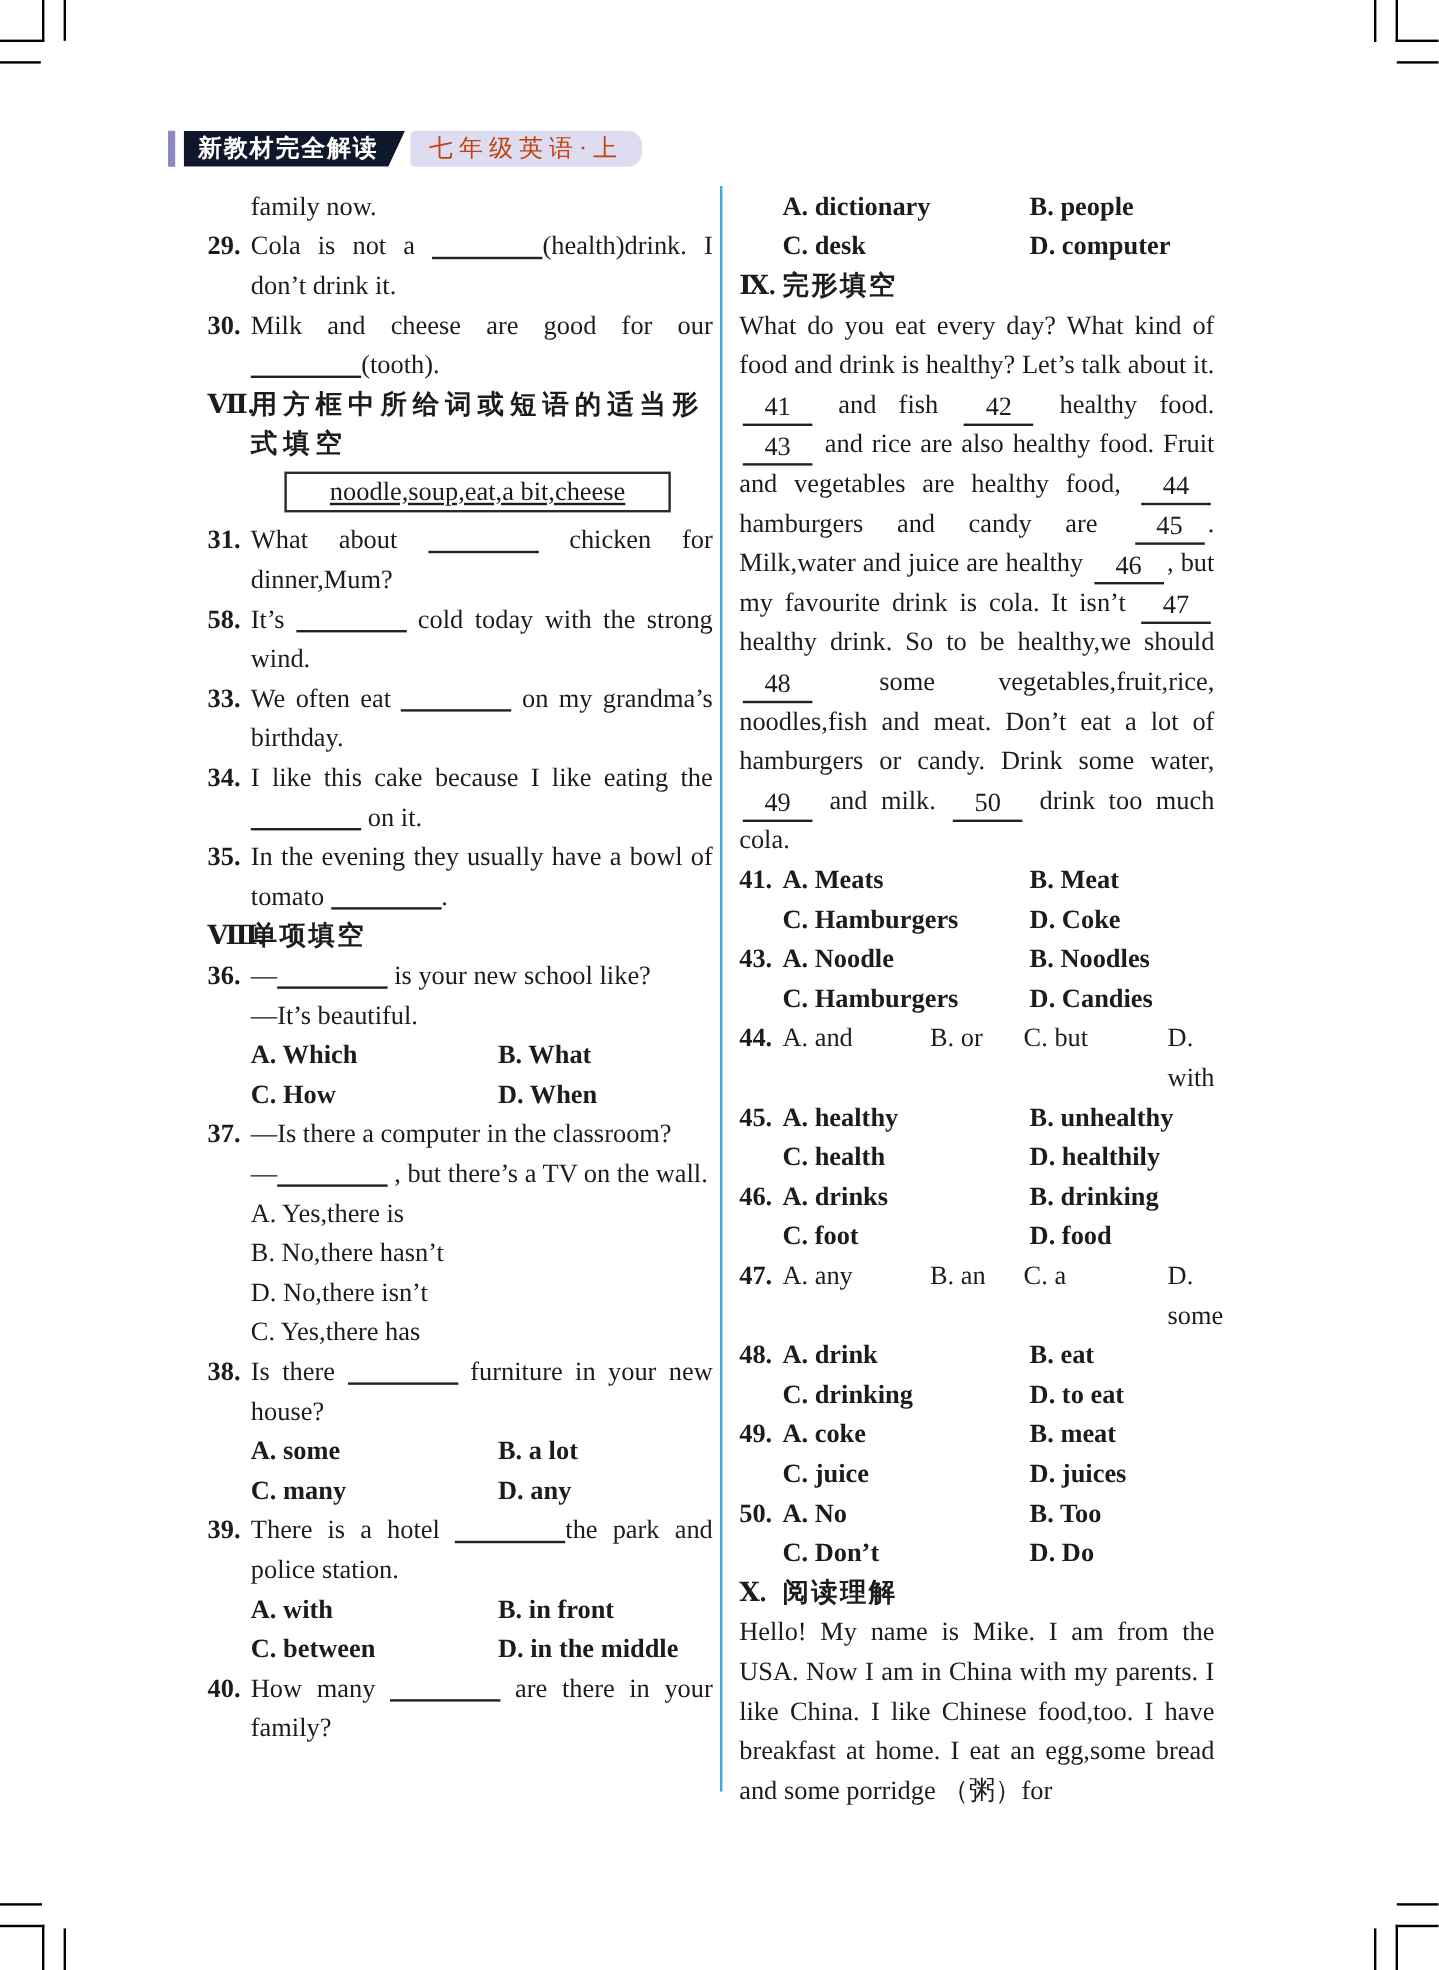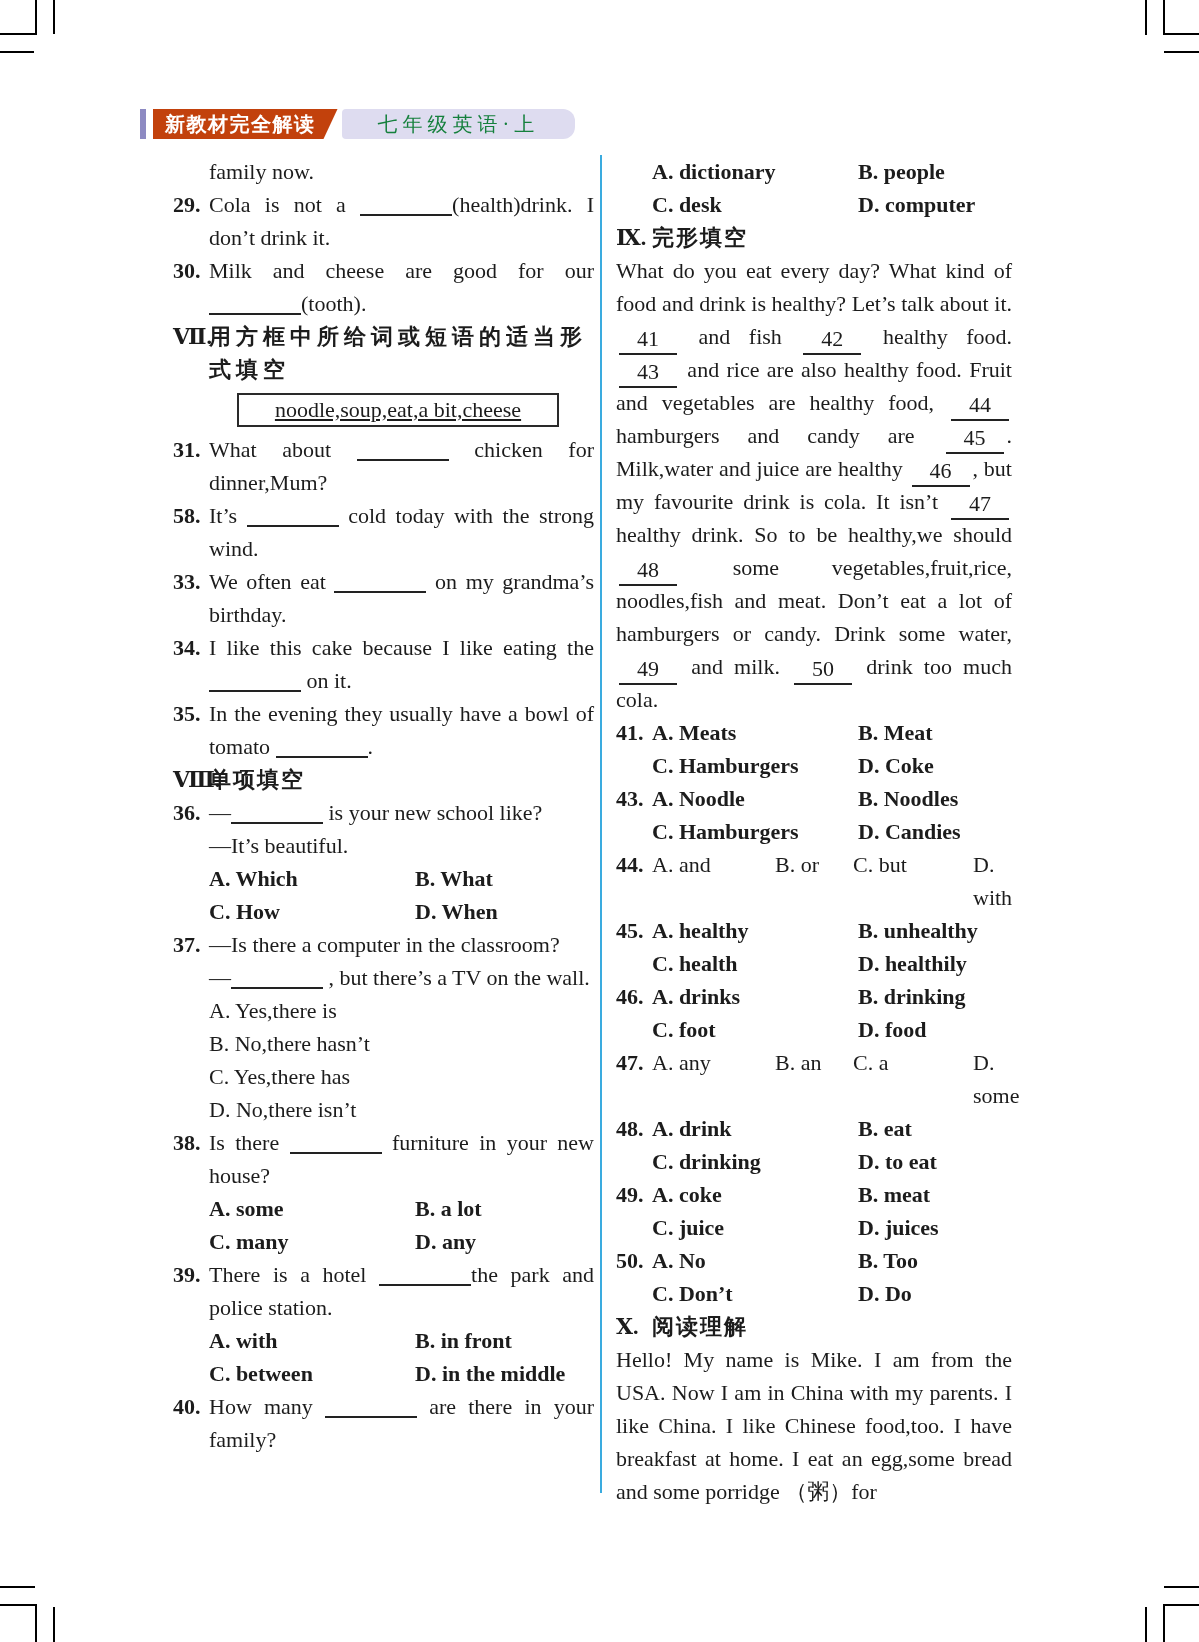--- a/index.html
+++ b/index.html
@@ -9,28 +9,28 @@
     font-size:22px; line-height:33px; color:#1c1c1c;
   }
 
   
   .cm { position:absolute; background:#000; }
 
   
   .header { position:absolute; left:140px; top:109px; height:30px; display:flex; align-items:stretch; }
   .hbar { width:6px; background:#8d8ac2; margin-right:7px; }
   .badge-purple {
-    background:#c2410c; color:#ffffff; display:flex; align-items:center;
+    background:#0f172a; color:#ffffff; display:flex; align-items:center;
     font-family:"Liberation Sans","DejaVu Sans",sans-serif; font-weight:700; font-size:20px;
     letter-spacing:1.5px; padding:0 22px 0 12px; line-height:30px;
     clip-path:polygon(0 0, 100% 0, calc(100% - 14px) 100%, 0 100%);
   }
   .badge-lav {
-    background:#dedcf0; color:#15803d; display:flex; align-items:center; margin-left:4px;
-    border-radius:4px 12px 12px 4px; padding:0 36px; font-size:20px; letter-spacing:5px; line-height:30px;text-align:center;
+    background:#dedcf0; color:#c2410c; display:flex; align-items:center; margin-left:4px;
+    border-radius:4px 12px 12px 4px; padding:0 16px; font-size:20px; letter-spacing:5px; line-height:30px;text-align:center;
   }
 
   
   .col { position:absolute; top:155px; }
   .col-left  { left:137px; width:421px;margin-left:36px; }
   .col-right { left:616px; width:396px; }
   .divider { position:absolute; left:600px; top:155px; width:2px; height:1338px; background:#3aabdf; }
 
   
   .line      { padding-left:36px; }
@@ -156,22 +156,22 @@
         <span>D. When</span>
       </div>
     </div>
 
     <div class="q">
       <span class="qnum">37.</span>
       <div>—Is there a computer in the classroom?</div>
       <div class="dialog">—<span class="blank"></span> , but there’s a TV on the wall.</div>
       <div>A. Yes,there is</div>
       <div>B. No,there hasn’t</div>
+      <div>D. No,there isn’t</div>
       <div>C. Yes,there has</div>
-      <div>D. No,there isn’t</div>
     </div>
 
     <div class="q">
       <span class="qnum">38.</span>
       <div>Is there <span class="blank"></span> furniture in your new house?</div>
       <div class="opts2">
         <span>A. some</span>
         <span>B. a lot</span>
         <span>C. many</span>
         <span>D. any</span>

